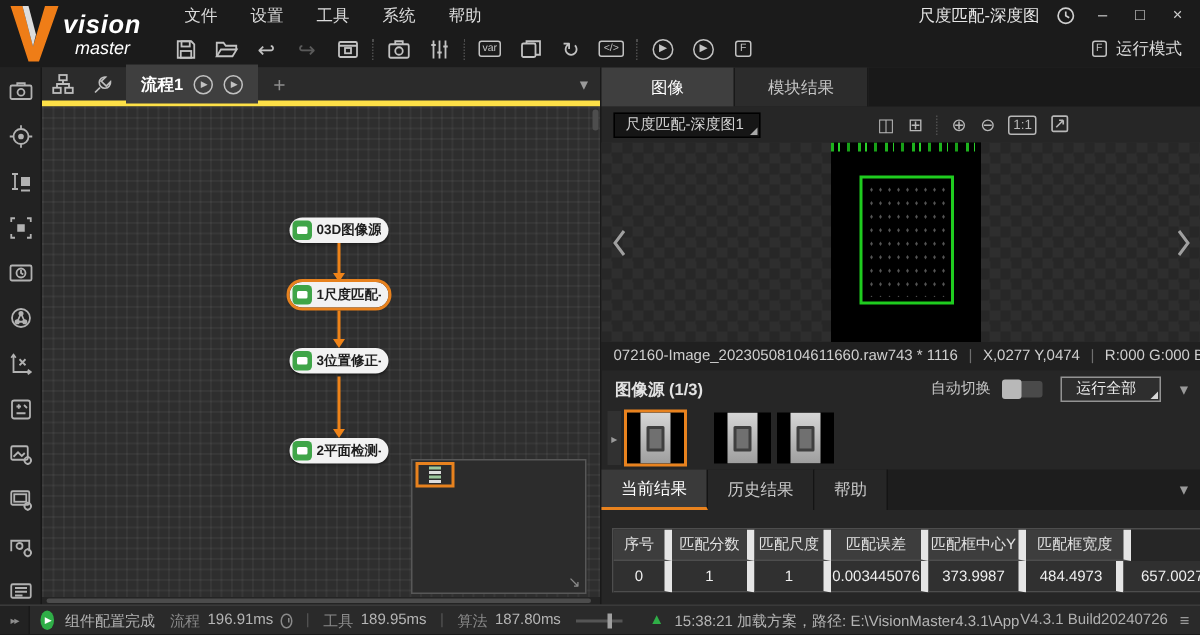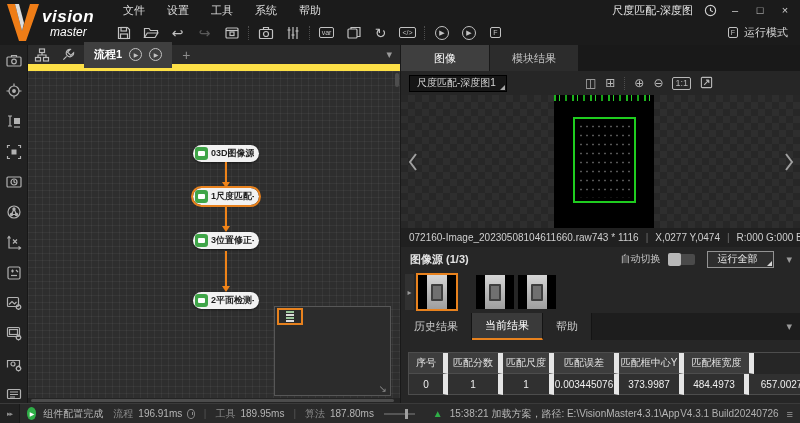--- a/index.html
+++ b/index.html
@@ -34,21 +34,21 @@
   .logo-t2{display:block;font-size:12px;color:#fff;margin-top:1px;margin-left:8px;}
 
   
   .sidebar{position:absolute;left:0;top:45px;width:28px;height:358px;background:#222;border-right:1px solid #171717;
            display:flex;flex-direction:column;align-items:center;padding-top:7px;gap:12px;}
   .sic{width:19px;height:19px;display:flex;align-items:center;justify-content:center;}
   .sic svg{stroke:#b2b2b2;fill:none;stroke-width:1.2;}
 
   
   .flow{position:absolute;left:28px;top:45px;width:372px;height:358px;background:#2e2e2e;}
-  .flow-header{position:absolute;left:0;top:0;width:372px;height:26px;background:#2b2b2b;display:flex;align-items:center;border-bottom:7px solid #fde047;}
+  .flow-header{position:absolute;left:0;top:0;width:372px;height:26px;background:#2b2b2b;display:flex;align-items:center;border-bottom:4px solid #fde047;}
   .fh-btn{width:27px;height:26px;display:flex;align-items:center;justify-content:center;}
   .fh-btn svg{stroke:#bdbdbd;fill:none;stroke-width:1.2;}
   .flow-tab{height:26px;background:#3f3f3f;display:flex;align-items:center;gap:7px;padding:0 10px;margin-left:2px;}
   .flow-tab-label{font-size:11px;font-weight:bold;color:#fff;}
   .mini-circ{width:13px;height:13px;border:1.2px solid #c2c2c2;border-radius:50%;display:flex;align-items:center;justify-content:center;font-size:6px;color:#c2c2c2;padding-left:1px;}
   .fh-plus{margin-left:10px;color:#8d8d8d;font-size:14px;}
   .fh-chevron{margin-left:auto;margin-right:8px;color:#9a9a9a;font-size:11px;}
   .canvas{position:absolute;left:0;top:26px;width:372px;height:327px;background-color:#2e2e2e;
           background-image:linear-gradient(rgba(255,255,255,.045) 1px,transparent 1px),linear-gradient(90deg,rgba(255,255,255,.045) 1px,transparent 1px);
           background-size:7px 7px;overflow:hidden;}
@@ -484,22 +484,22 @@
         <span class="obj"></span>
           <span class="cup"></span>
       </span>
       <span class="thumb">
         <span class="obj"></span>
           <span class="cup"></span>
       </span>
     </div>
 
     <div class="restabs">
+      <span class="restab active">当前结果</span>
       <span class="restab">历史结果</span>
-      <span class="restab active">当前结果</span>
       <span class="restab">帮助</span>
       <span class="res-chevron">▾</span>
     </div>
 
     <div class="rtable">
       <div class="trow head">
         <span class="tcell c0">序号</span>
         <span class="tcell c1">匹配分数</span>
         <span class="tcell c2">匹配尺度</span>
         <span class="tcell c3">匹配误差</span>

